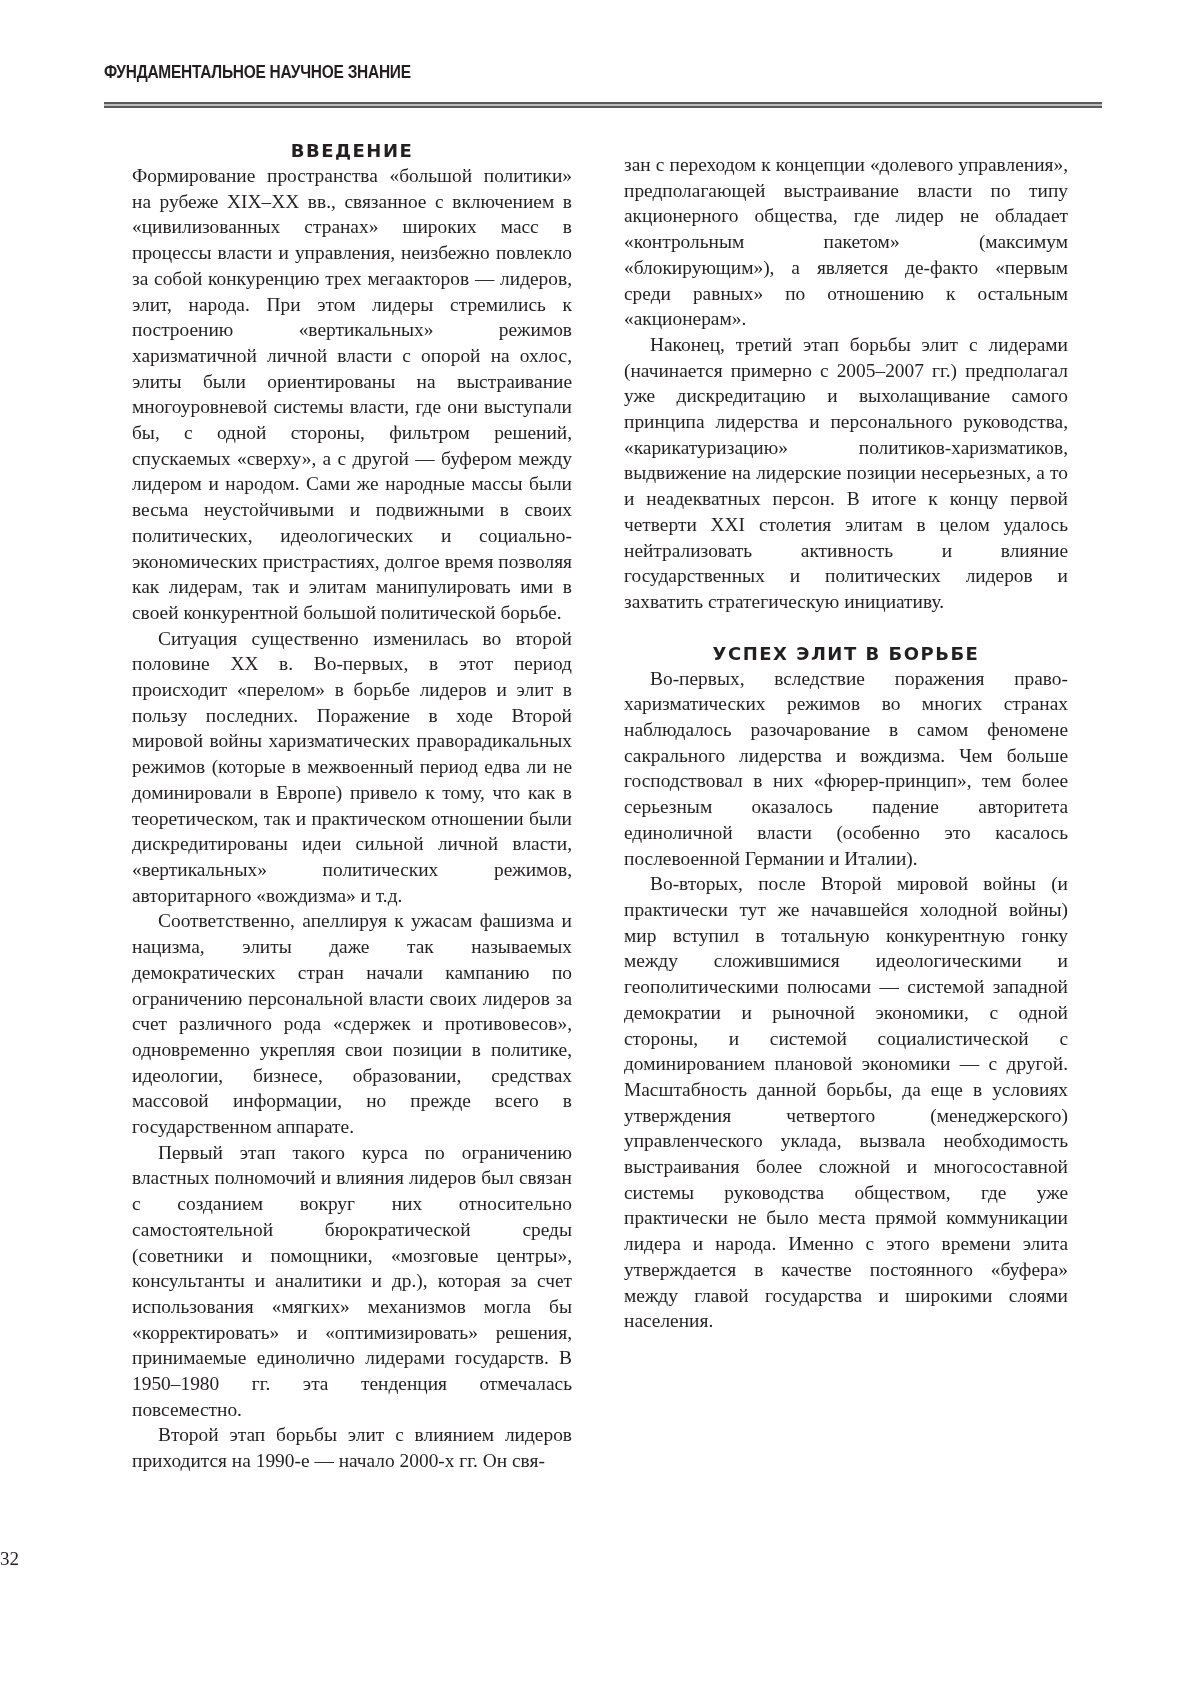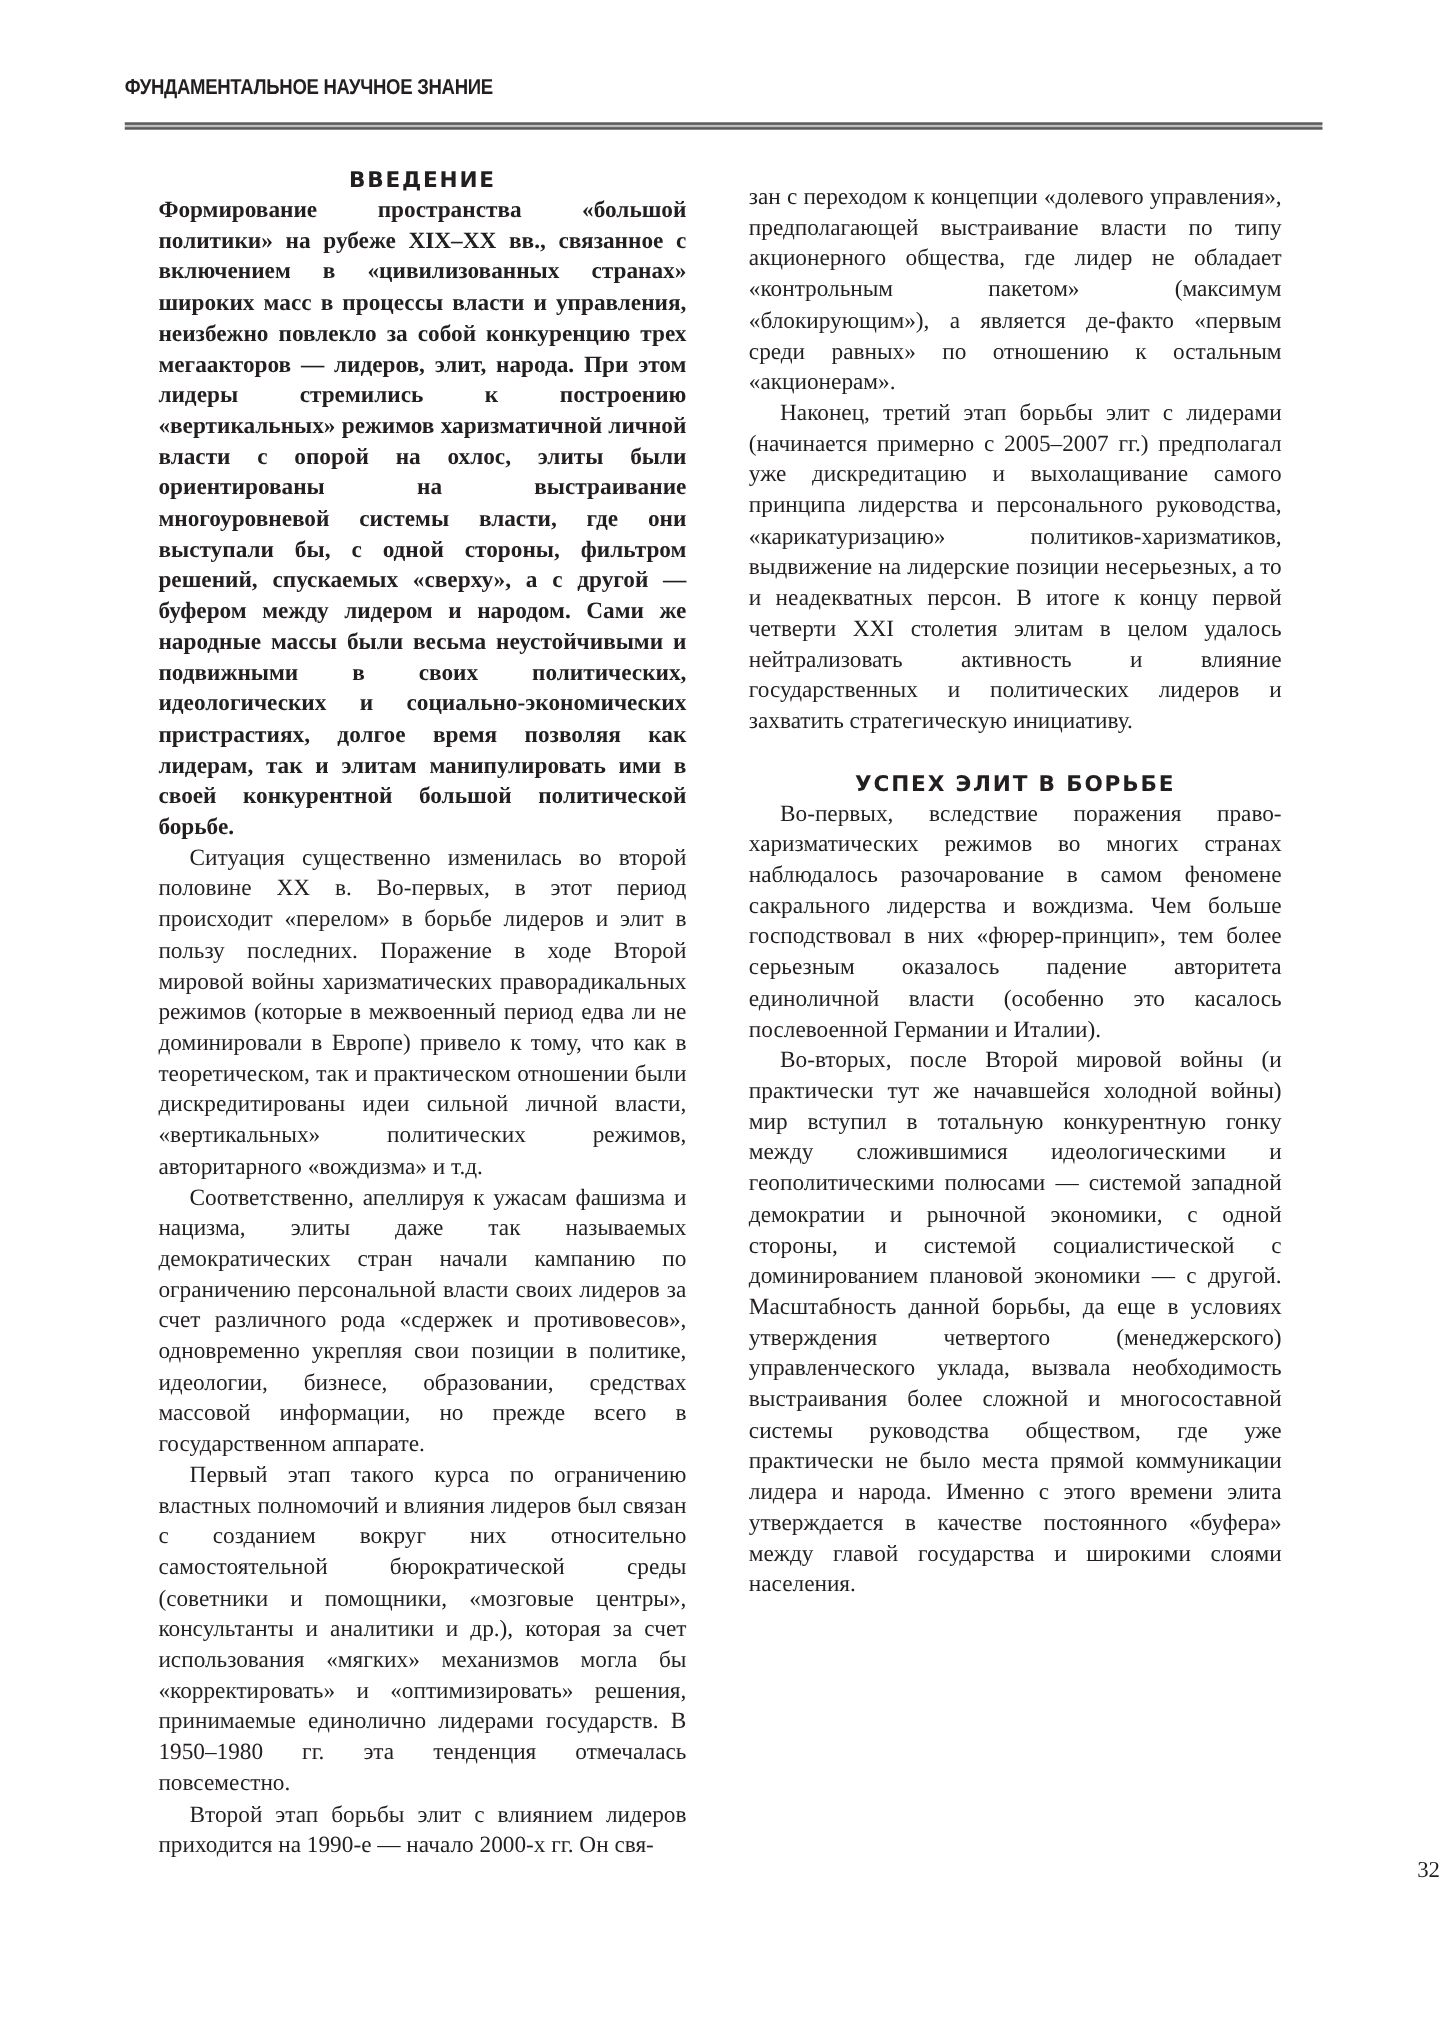--- a/index.html
+++ b/index.html
@@ -16,29 +16,29 @@
     background: #bdbdbd; box-sizing: border-box;
   }
   .col {
     position: absolute; top: 138px; width: 440px;
     font-family: "Liberation Serif", serif; font-size: 19.4px; line-height: 25.7px;
     text-align: justify; hyphens: manual; margin-left: 28px;
   }
   .col.left { left: 104px; }
   .col.right { left: 596px; width: 444px; top: 152px; }
   .col p { margin: 0; text-indent: 26px; }
-  .col p.noindent { text-indent: 0; font-weight: bold; }
+  .col p.noindent { text-indent: 0; }
   .col p.cont { text-indent: 0; }
   .heading {
     font-family: "DejaVu Sans", sans-serif; font-weight: bold; text-align: center;
     font-size: 18px; letter-spacing: 1.5px; line-height: 25px; margin: 0 0 0 0;
   }
   .heading.h2 { margin-top: 26px; }
   .page-number {
-    position: absolute; left: 0; width: 1200px; top: 1548px; text-align: right;
+    position: absolute; left: 0; width: 1200px; top: 1548px; text-align: left;
     font-family: "Liberation Serif", serif; font-size: 19px; color: #231f20;
   }
 </style>
 </head>
 <body>
 
 <div class="running-head">ФУНДАМЕНТАЛЬНОЕ НАУЧНОЕ ЗНАНИЕ</div>
 <div class="rule"></div>
 
 <div class="col left">

